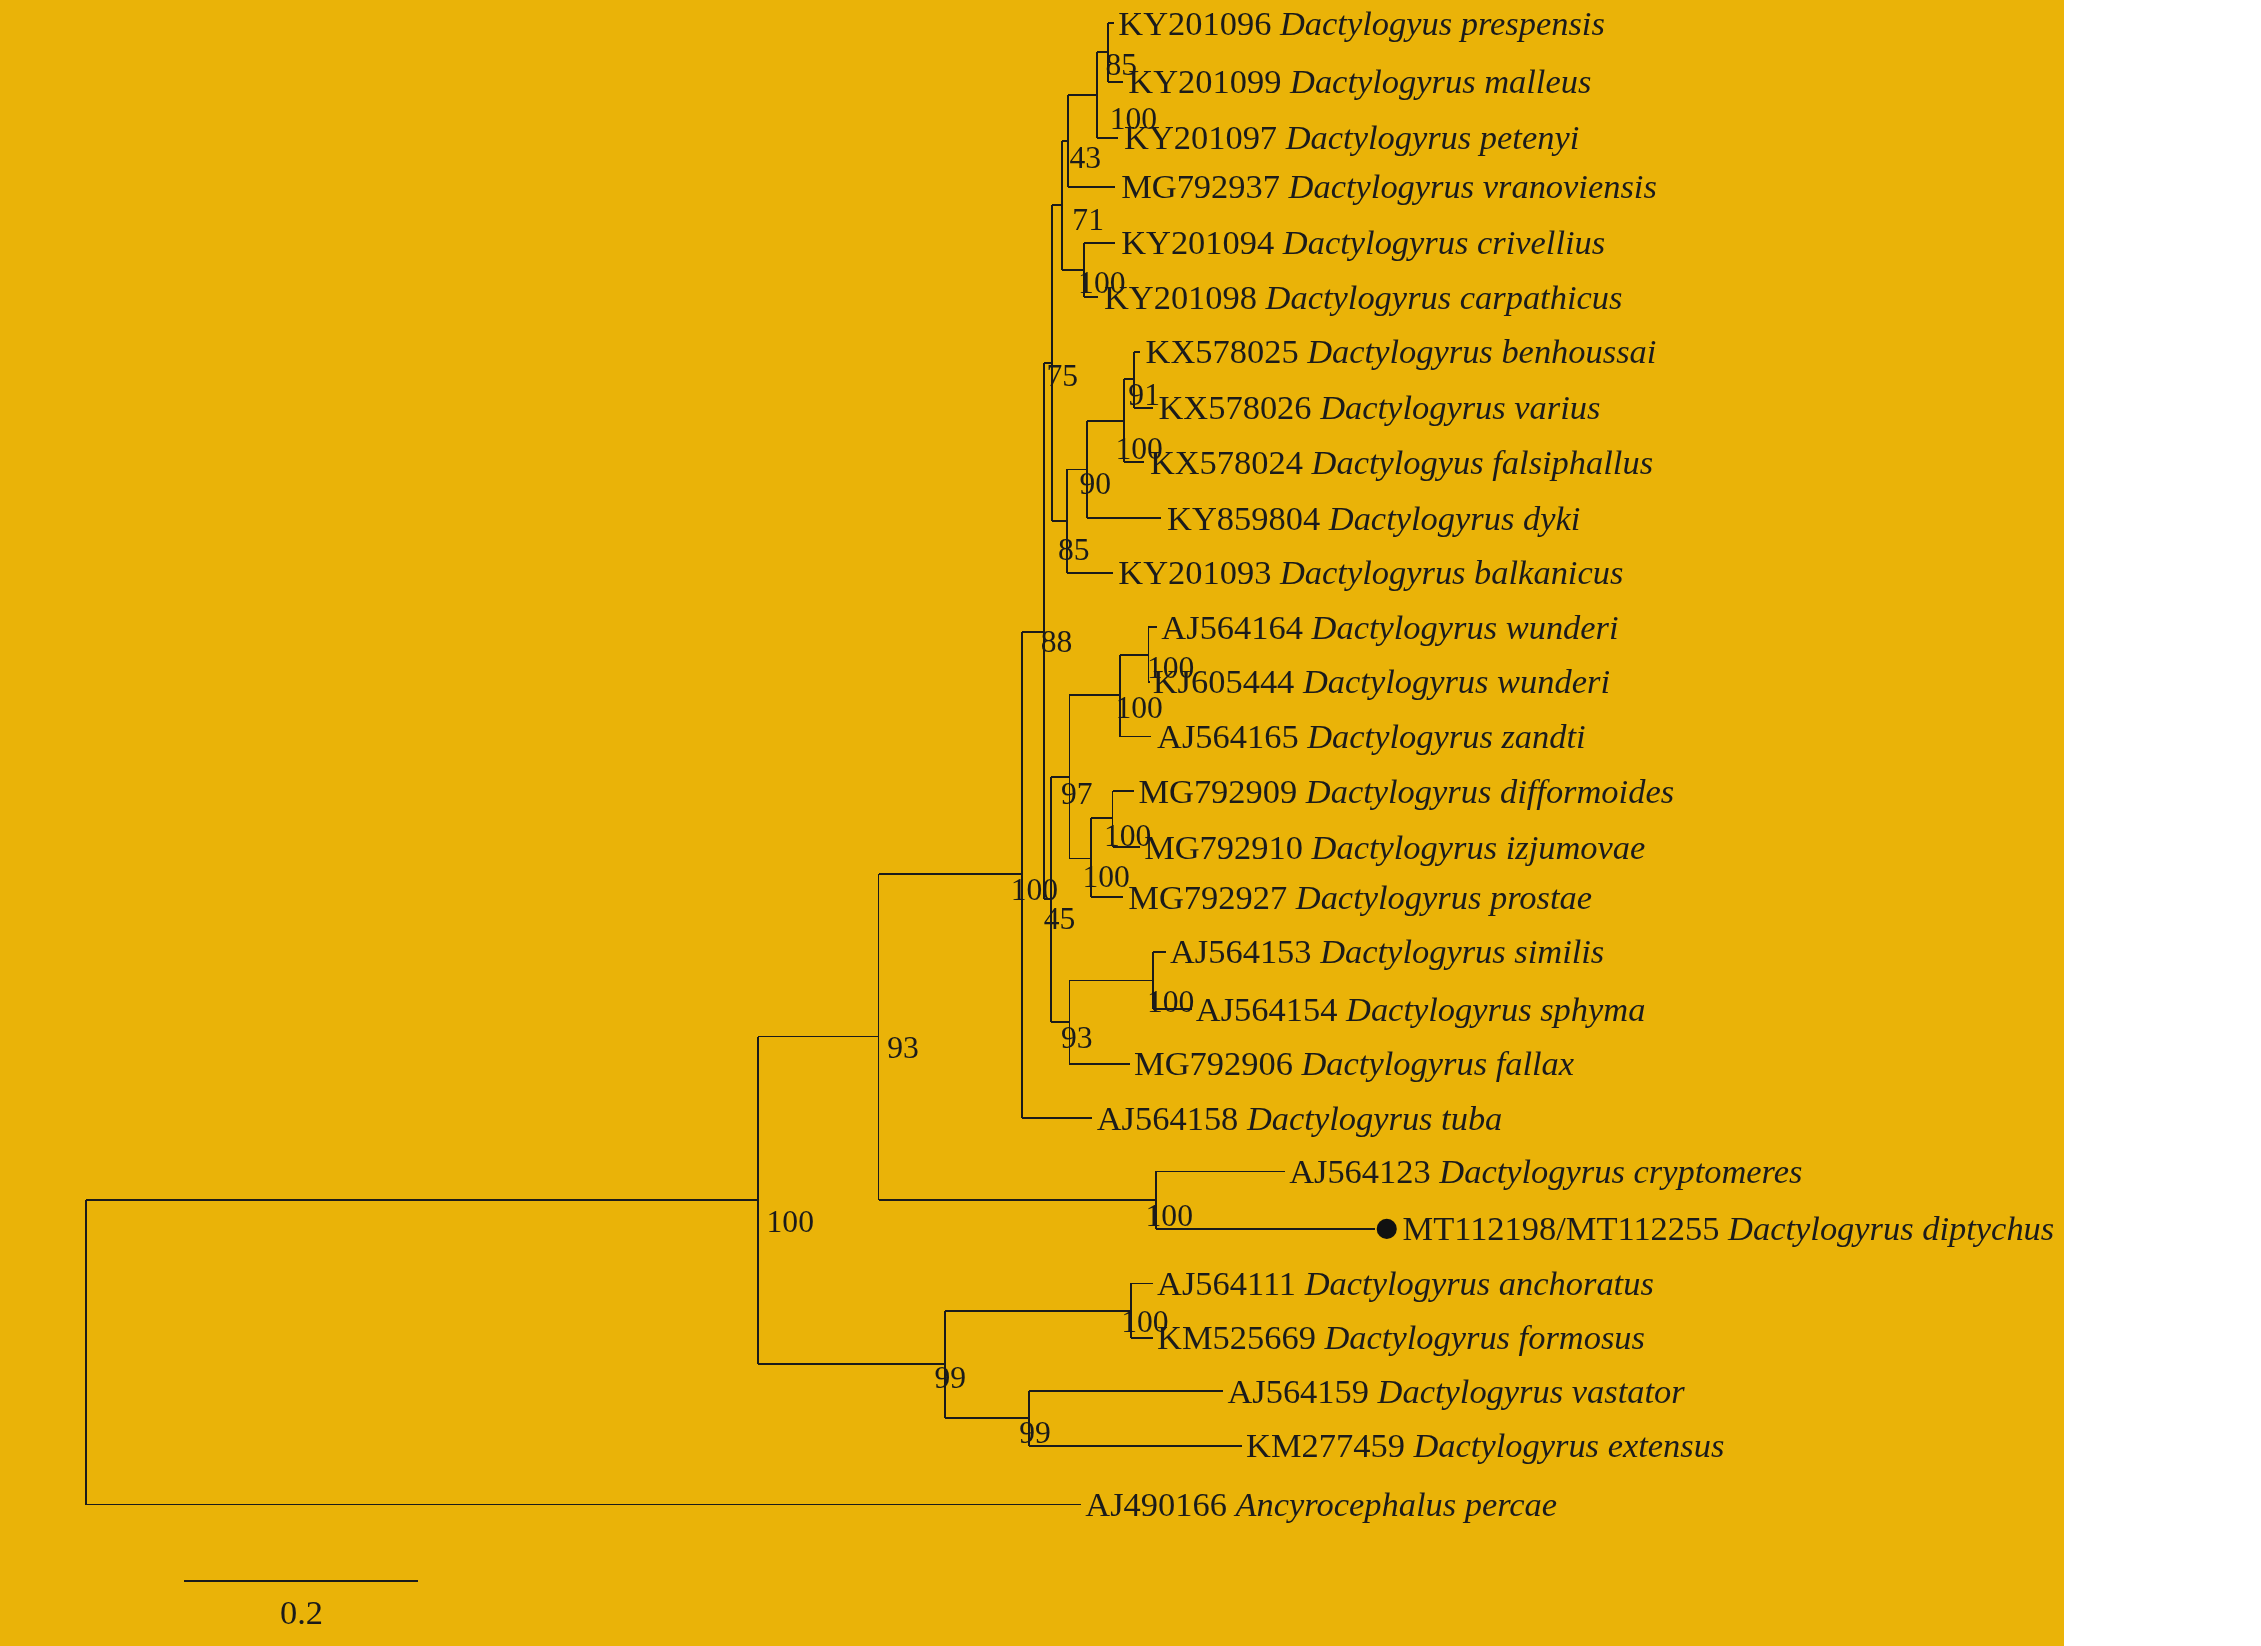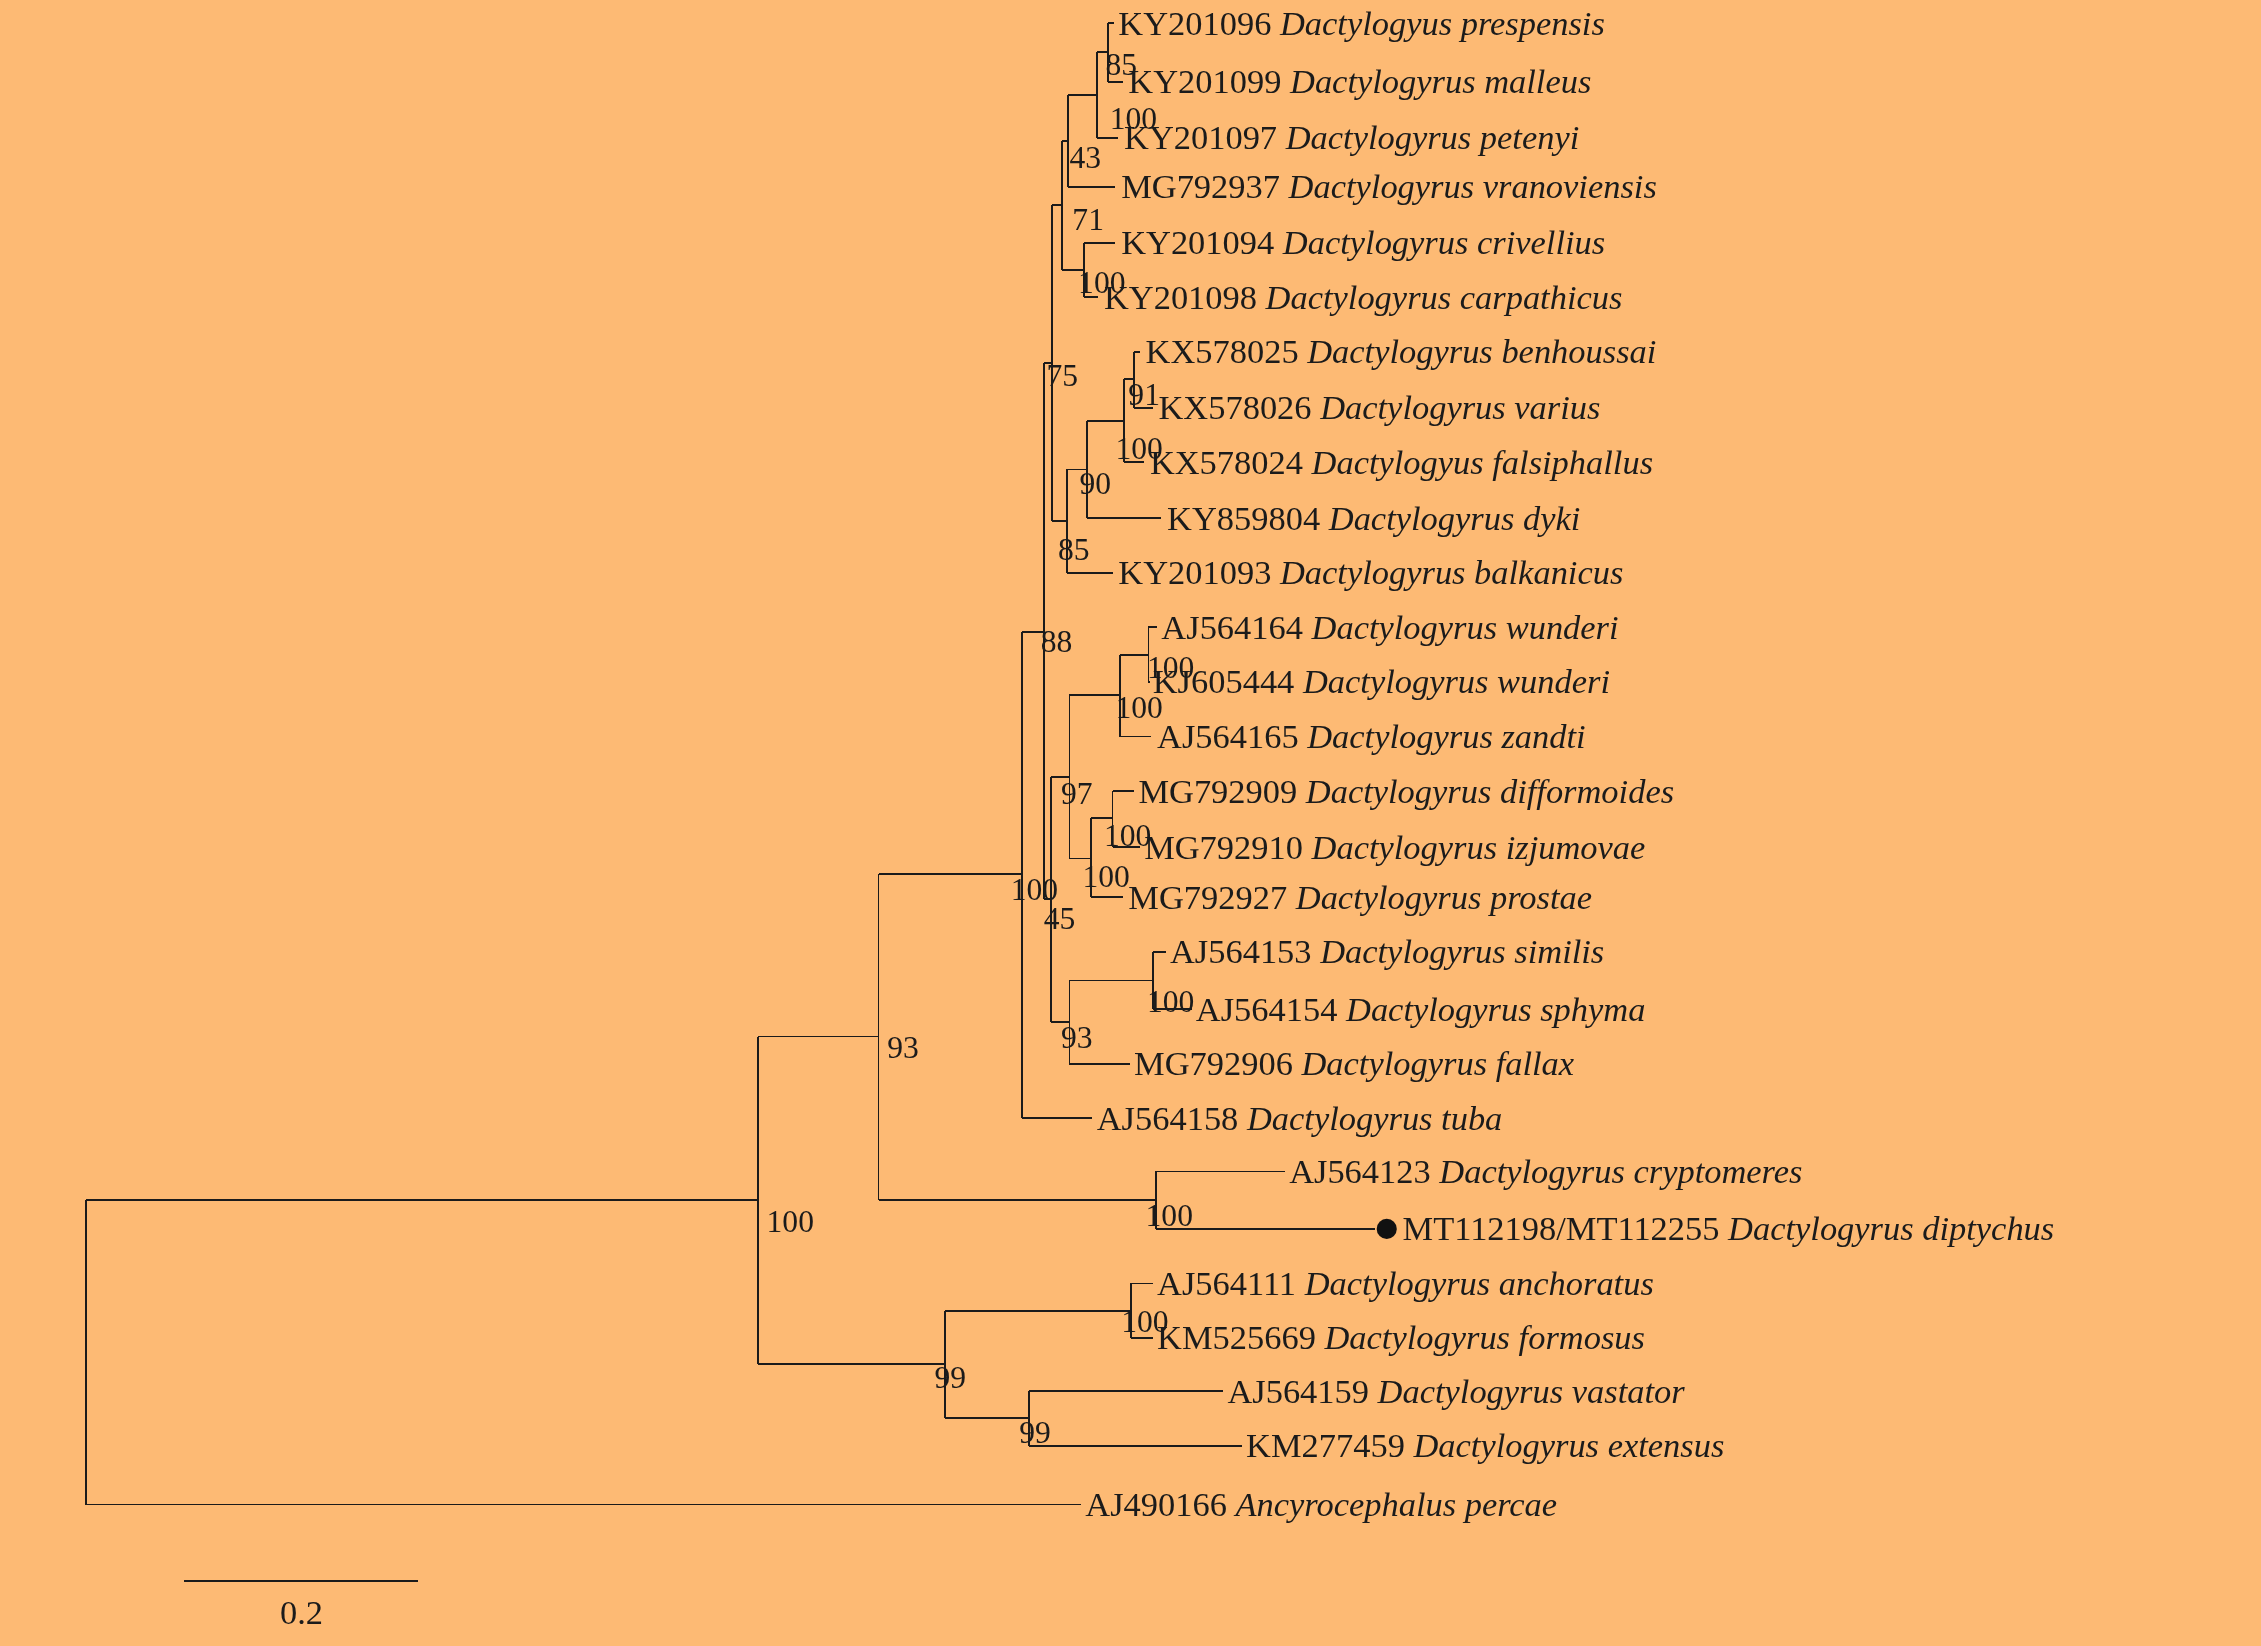--- a/index.html
+++ b/index.html
@@ -1,16 +1,16 @@
 <!DOCTYPE html>
 <html style="font-size:11.5px"><head>
 <meta charset="utf-8">
 <style>
   html,body{margin:0;padding:0;background:#ffffff;}
-  .fig{width:2261px;height:1646px;background:#fdba74;overflow:hidden;}
+  .fig{width:2064px;height:1646px;background:#eab308;overflow:hidden;}
   svg{display:block;}
   .branches{fill:none;stroke:#1b1b1b;stroke-width:1.3;shape-rendering:crispEdges;}
   .taxon{font-family:"Liberation Serif",serif;font-size:24px;fill:#1b1b1b;}
   .taxon .sp{font-style:italic;}
   .support{font-family:"Liberation Serif",serif;font-size:22px;fill:#1b1b1b;}
   .scale-label{font-family:"Liberation Serif",serif;font-size:24px;fill:#1b1b1b;}
   .dot{fill:#111111;}
 </style>
 </head>
 <body>

